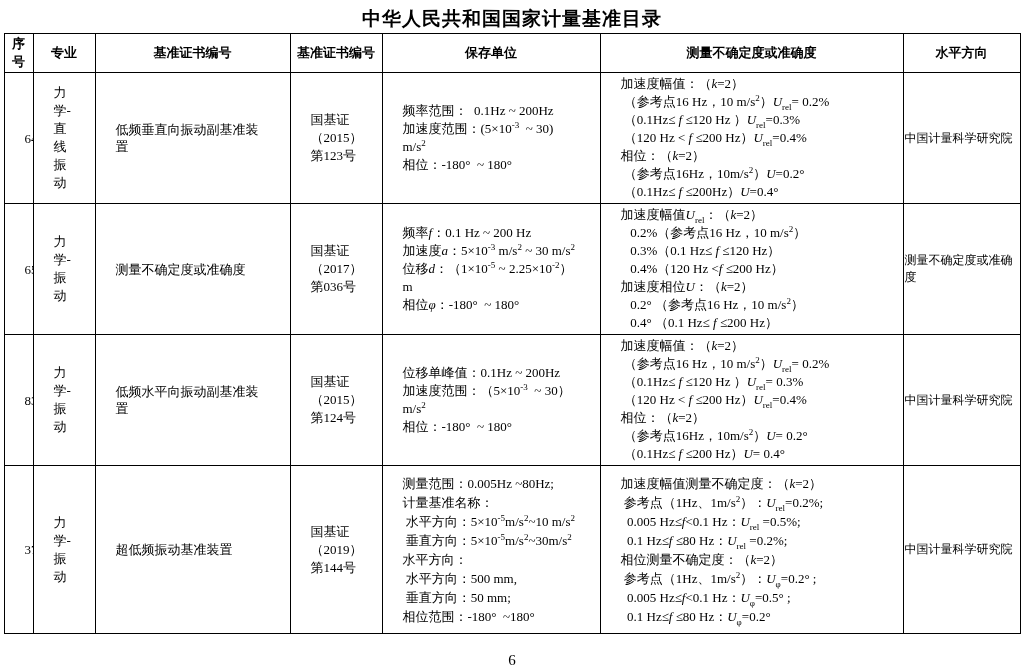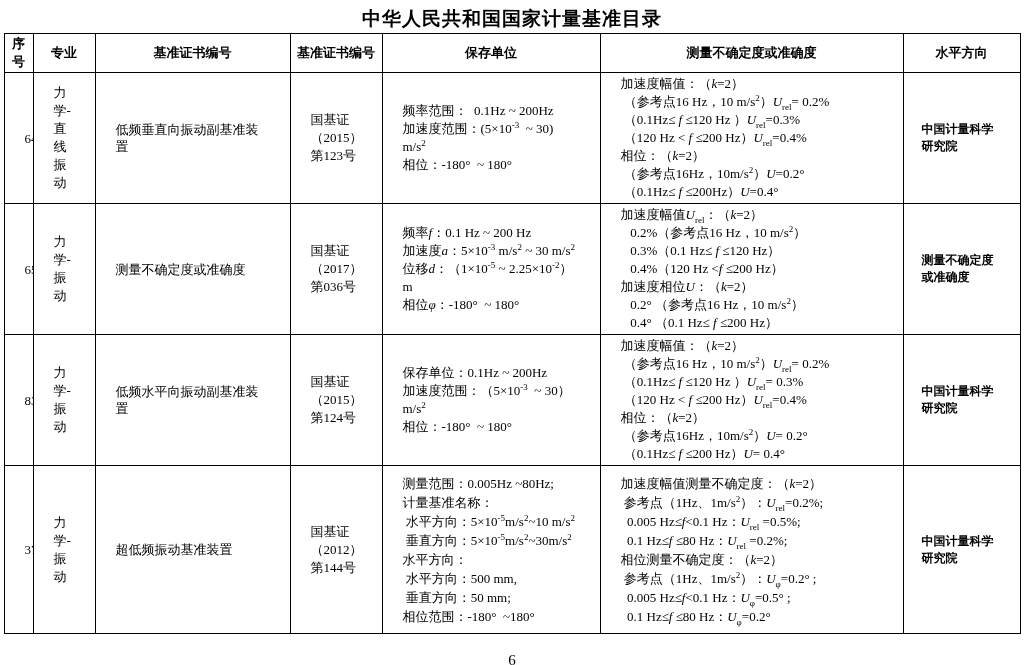--- a/index.html
+++ b/index.html
@@ -19,21 +19,21 @@
     width: 1016px; margin: 1px auto 0 auto;
   }
   th, td { border: 1.5px solid #000; overflow: hidden; }
   th {
     font-size: 13px; font-weight: bold; height: 23px;
     padding: 1px 2px; text-align: center; vertical-align: middle;
   }
   td { font-size: 13px; padding: 2px 20px; vertical-align: middle; }
   td.center { text-align: left; }
   td.left { text-align: left; }
-  td.cell-keeper { font-size: 12px; white-space: nowrap; padding: 2px 18px; font-weight: bold; }
+  td.cell-keeper { font-size: 12px; white-space: nowrap; padding: 2px 1px; }
   .ln { line-height: 18px; white-space: pre-wrap; }
   td.cell-name .ln, td.cell-no .ln, td.cell-keeper .ln { line-height: 17px; }
   tbody tr:nth-child(1) { height: 128px; }
   tbody tr:nth-child(2) { height: 126px; }
   tbody tr:nth-child(3) { height: 125px; }
   tbody tr:nth-child(4) { height: 168px; }
   tbody tr:nth-child(4) td.cell-range .ln,
   tbody tr:nth-child(4) td.cell-uncertainty .ln { line-height: 19px; }
   sup, sub { font-size: 9px; line-height: 0; }
   i { font-family: "Liberation Serif", "DejaVu Serif", serif; }
@@ -141,21 +141,21 @@
             <div class="ln">力学-振动</div>
           </td>
           <td class="left cell-name">
             <div class="ln">低频水平向振动副基准装置</div>
           </td>
           <td class="center cell-cert">
             <div class="ln">国基证（2015）</div>
             <div class="ln">第124号</div>
           </td>
           <td class="left cell-range">
-            <div class="ln">保存单位：0.1Hz ~ 200Hz</div>
+            <div class="ln">位移单峰值：0.1Hz ~ 200Hz</div>
             <div class="ln">加速度范围：（5×10<sup>-3</sup>  ~ 30） m/s<sup>2</sup></div>
             <div class="ln">相位：-180°  ~ 180°</div>
           </td>
           <td class="left cell-uncertainty">
             <div class="ln">加速度幅值：（<i>k</i>=2）</div>
             <div class="ln"> （参考点16 Hz，10 m/s<sup>2</sup>）<i>U</i><sub>rel</sub>= 0.2%</div>
             <div class="ln"> （0.1Hz≤ <i>f</i> ≤120 Hz ）<i>U</i><sub>rel</sub>= 0.3%</div>
             <div class="ln"> （120 Hz &lt; <i>f</i> ≤200 Hz）<i>U</i><sub>rel</sub>=0.4%</div>
             <div class="ln">相位：（<i>k</i>=2）</div>
             <div class="ln"> （参考点16Hz，10m/s<sup>2</sup>）<i>U</i>= 0.2°</div>
@@ -169,21 +169,21 @@
           <td class="center cell-no">
             <div class="ln">37</div>
           </td>
           <td class="center cell-specialty">
             <div class="ln">力学-振动</div>
           </td>
           <td class="left cell-name">
             <div class="ln">超低频振动基准装置</div>
           </td>
           <td class="center cell-cert">
-            <div class="ln">国基证（2012）</div>
+            <div class="ln">国基证（2019）</div>
             <div class="ln">第144号</div>
           </td>
           <td class="left cell-range">
             <div class="ln">测量范围：0.005Hz ~80Hz;</div>
             <div class="ln">计量基准名称：</div>
             <div class="ln"> 水平方向：5×10<sup>-5</sup>m/s<sup>2</sup>~10 m/s<sup>2</sup></div>
             <div class="ln"> 垂直方向：5×10<sup>-5</sup>m/s<sup>2</sup>~30m/s<sup>2</sup></div>
             <div class="ln">水平方向：</div>
             <div class="ln"> 水平方向：500 mm,</div>
             <div class="ln"> 垂直方向：50 mm;</div>

